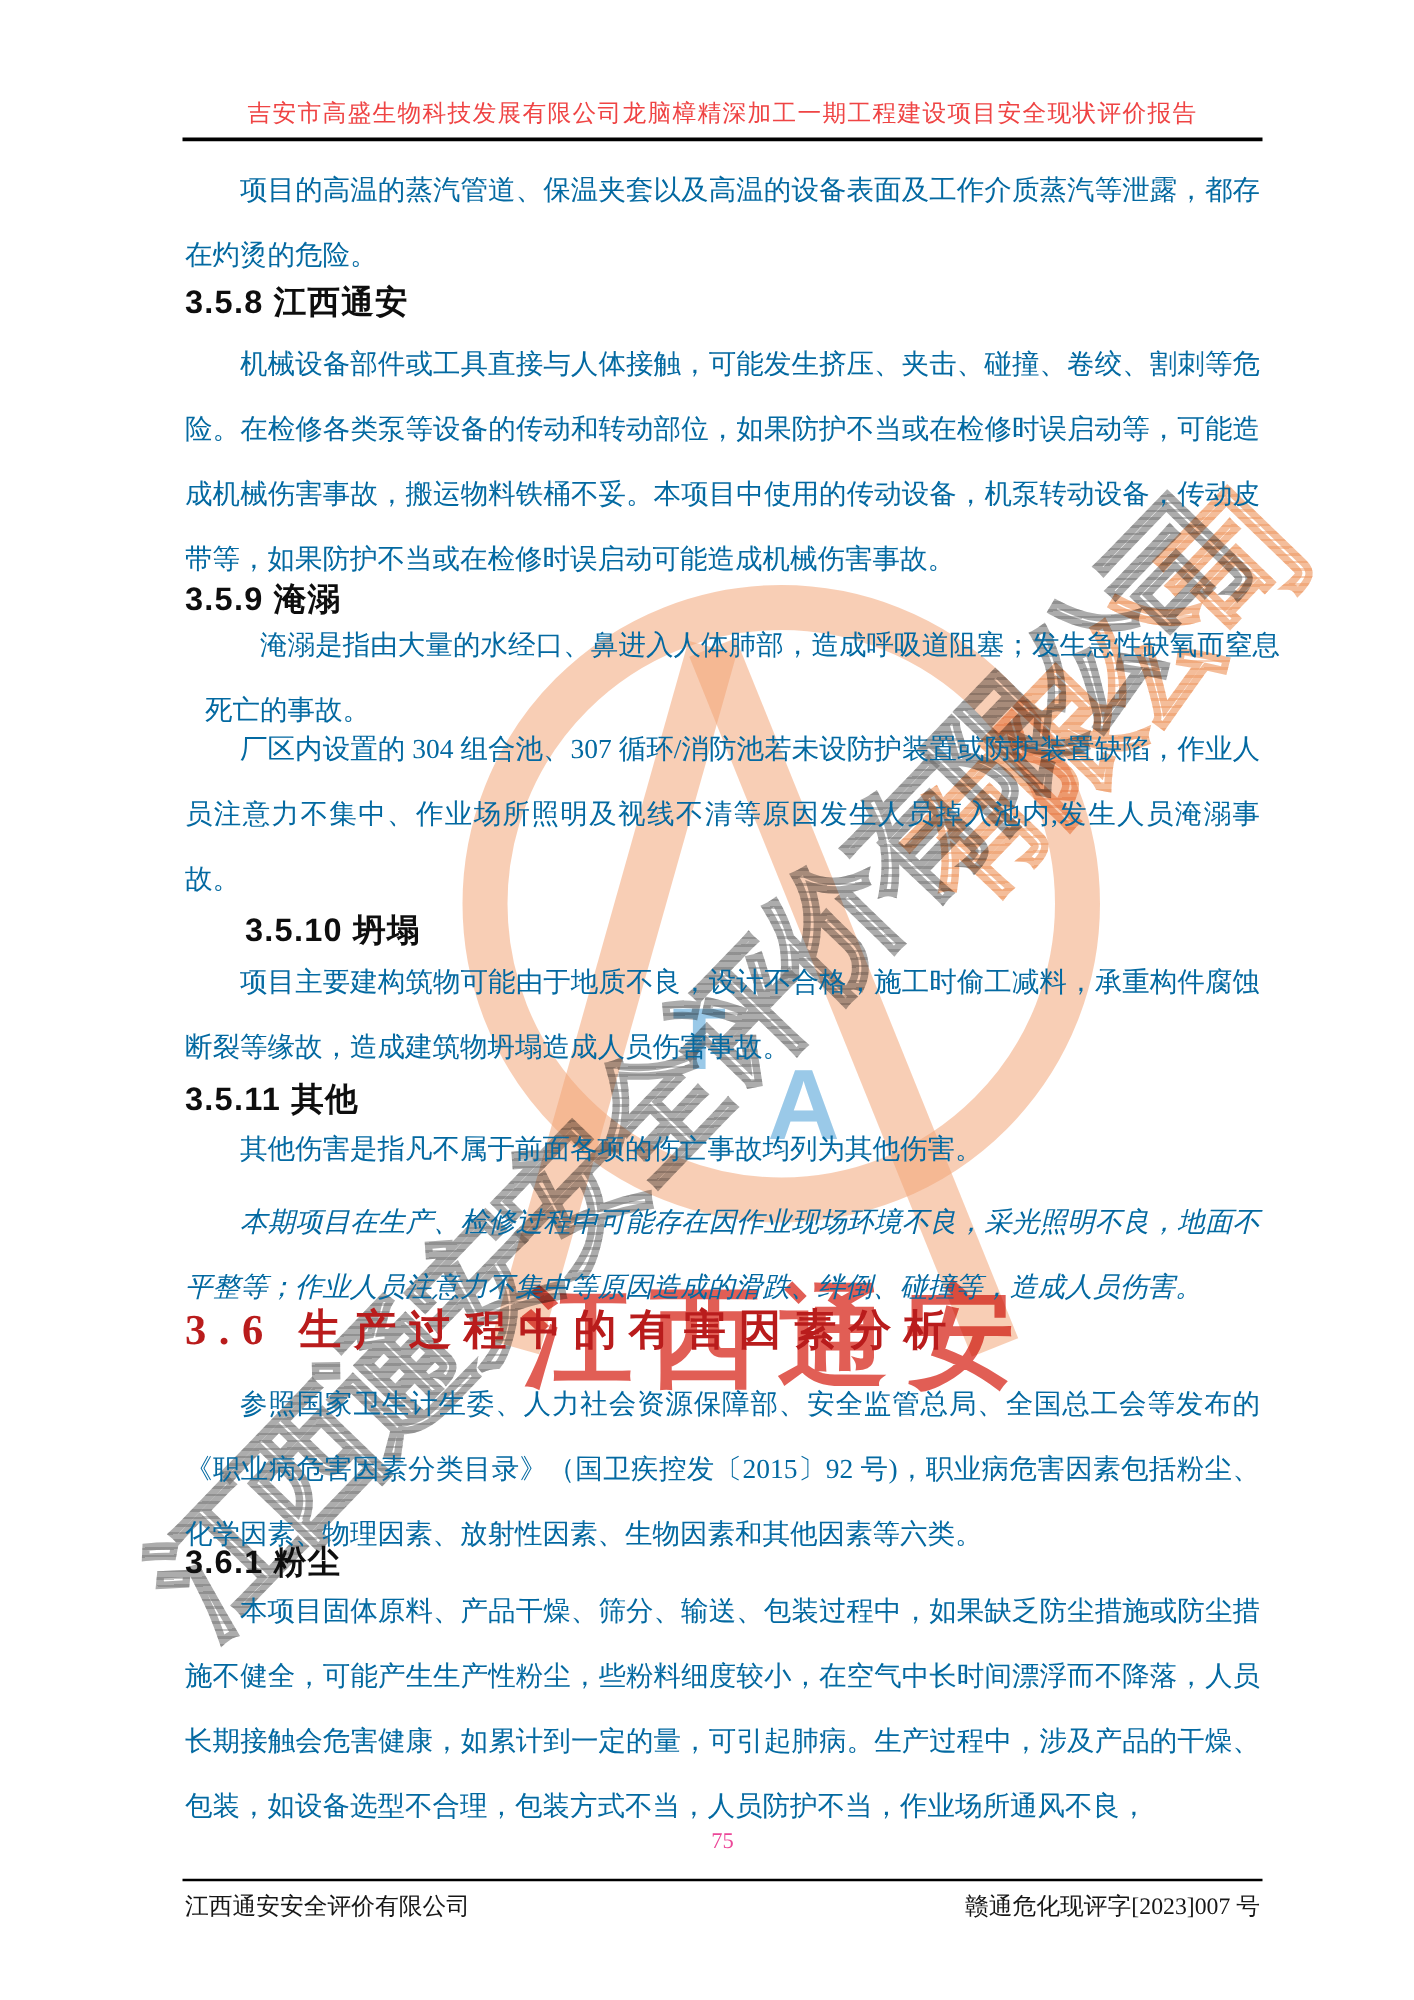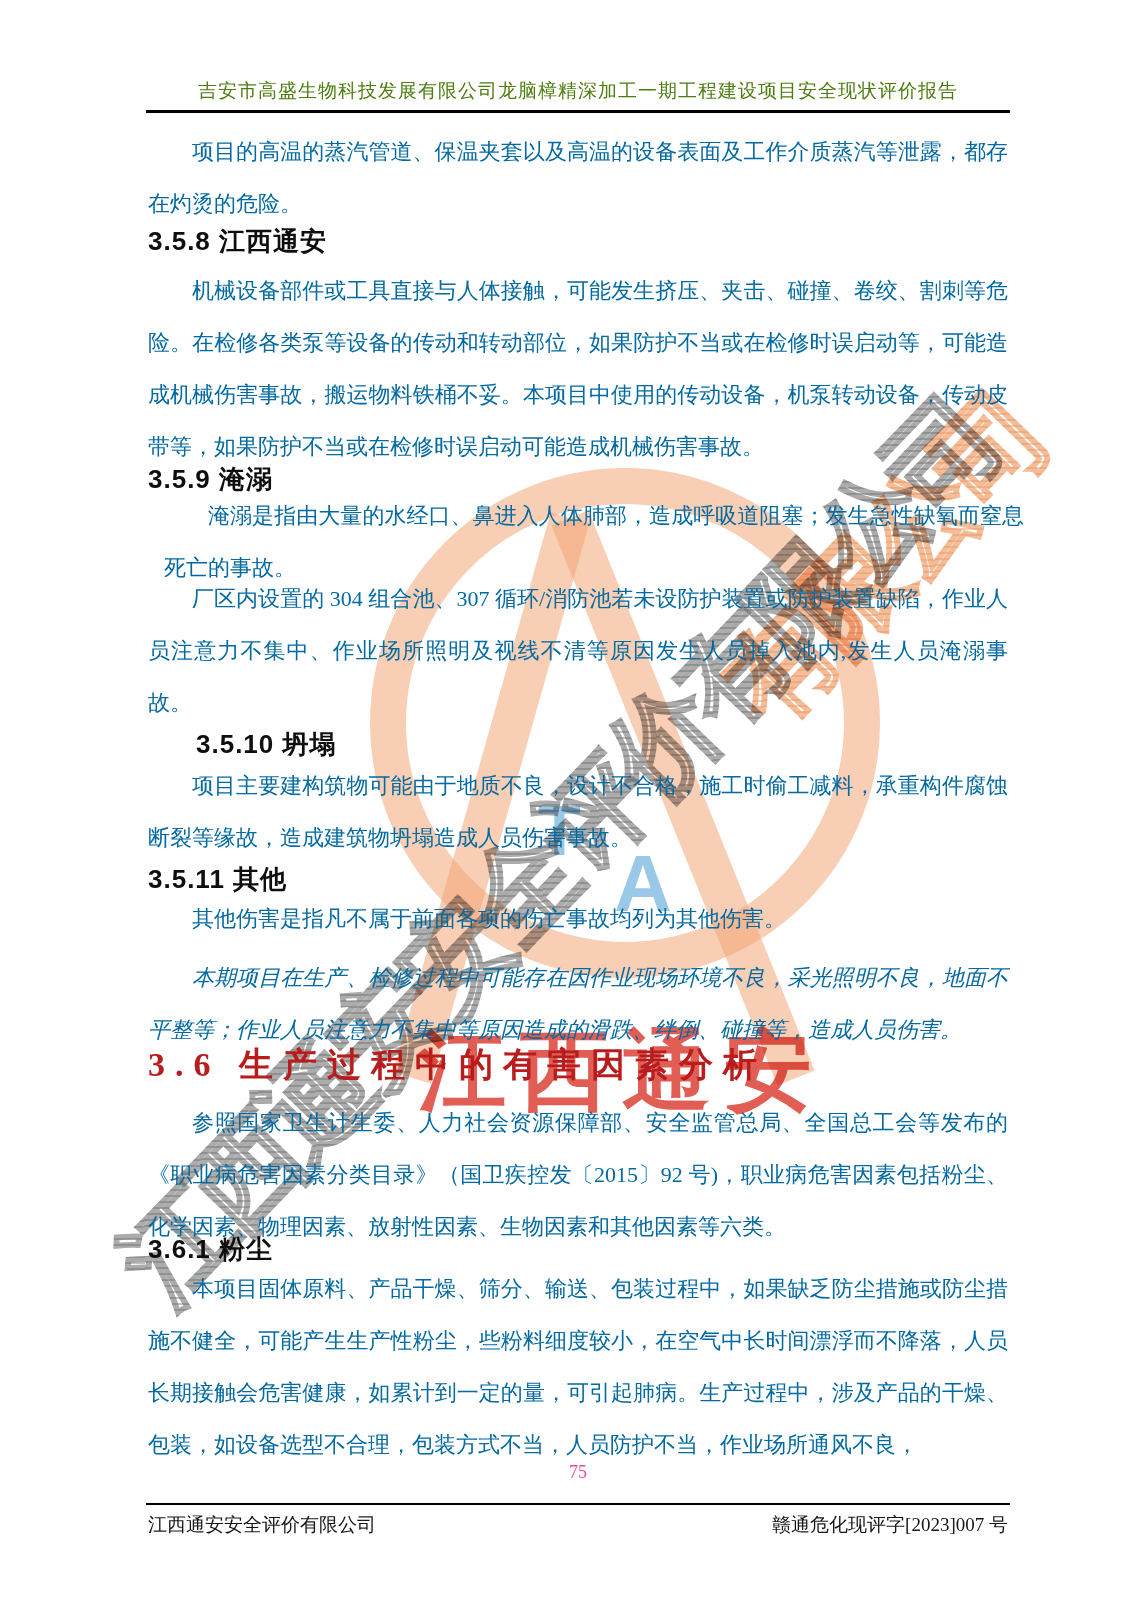--- a/index.html
+++ b/index.html
@@ -7,21 +7,21 @@
     position:relative;
     width:1131px;height:1600px;
     background:#ffffff;
     overflow:hidden;
     font-family:"Liberation Serif", serif;
     color:#1b1b1b;
   }
   
   .doc-header{
     position:absolute;top:78px;left:148px;width:860px;
-    text-align:center;font-size:19px;letter-spacing:1px;color:#4d7c0f;
+    text-align:center;font-size:19px;letter-spacing:1px;color:#ef4444;
     white-space:nowrap;
   }
   .header-rule{
     position:absolute;top:110px;left:146px;width:864px;height:3px;background:#000;
   }
   
   .par{
     position:absolute;left:148px;width:860px;
     font-size:22px;line-height:52px;
     text-align:justify;text-indent:2em;color:#0369a1;

